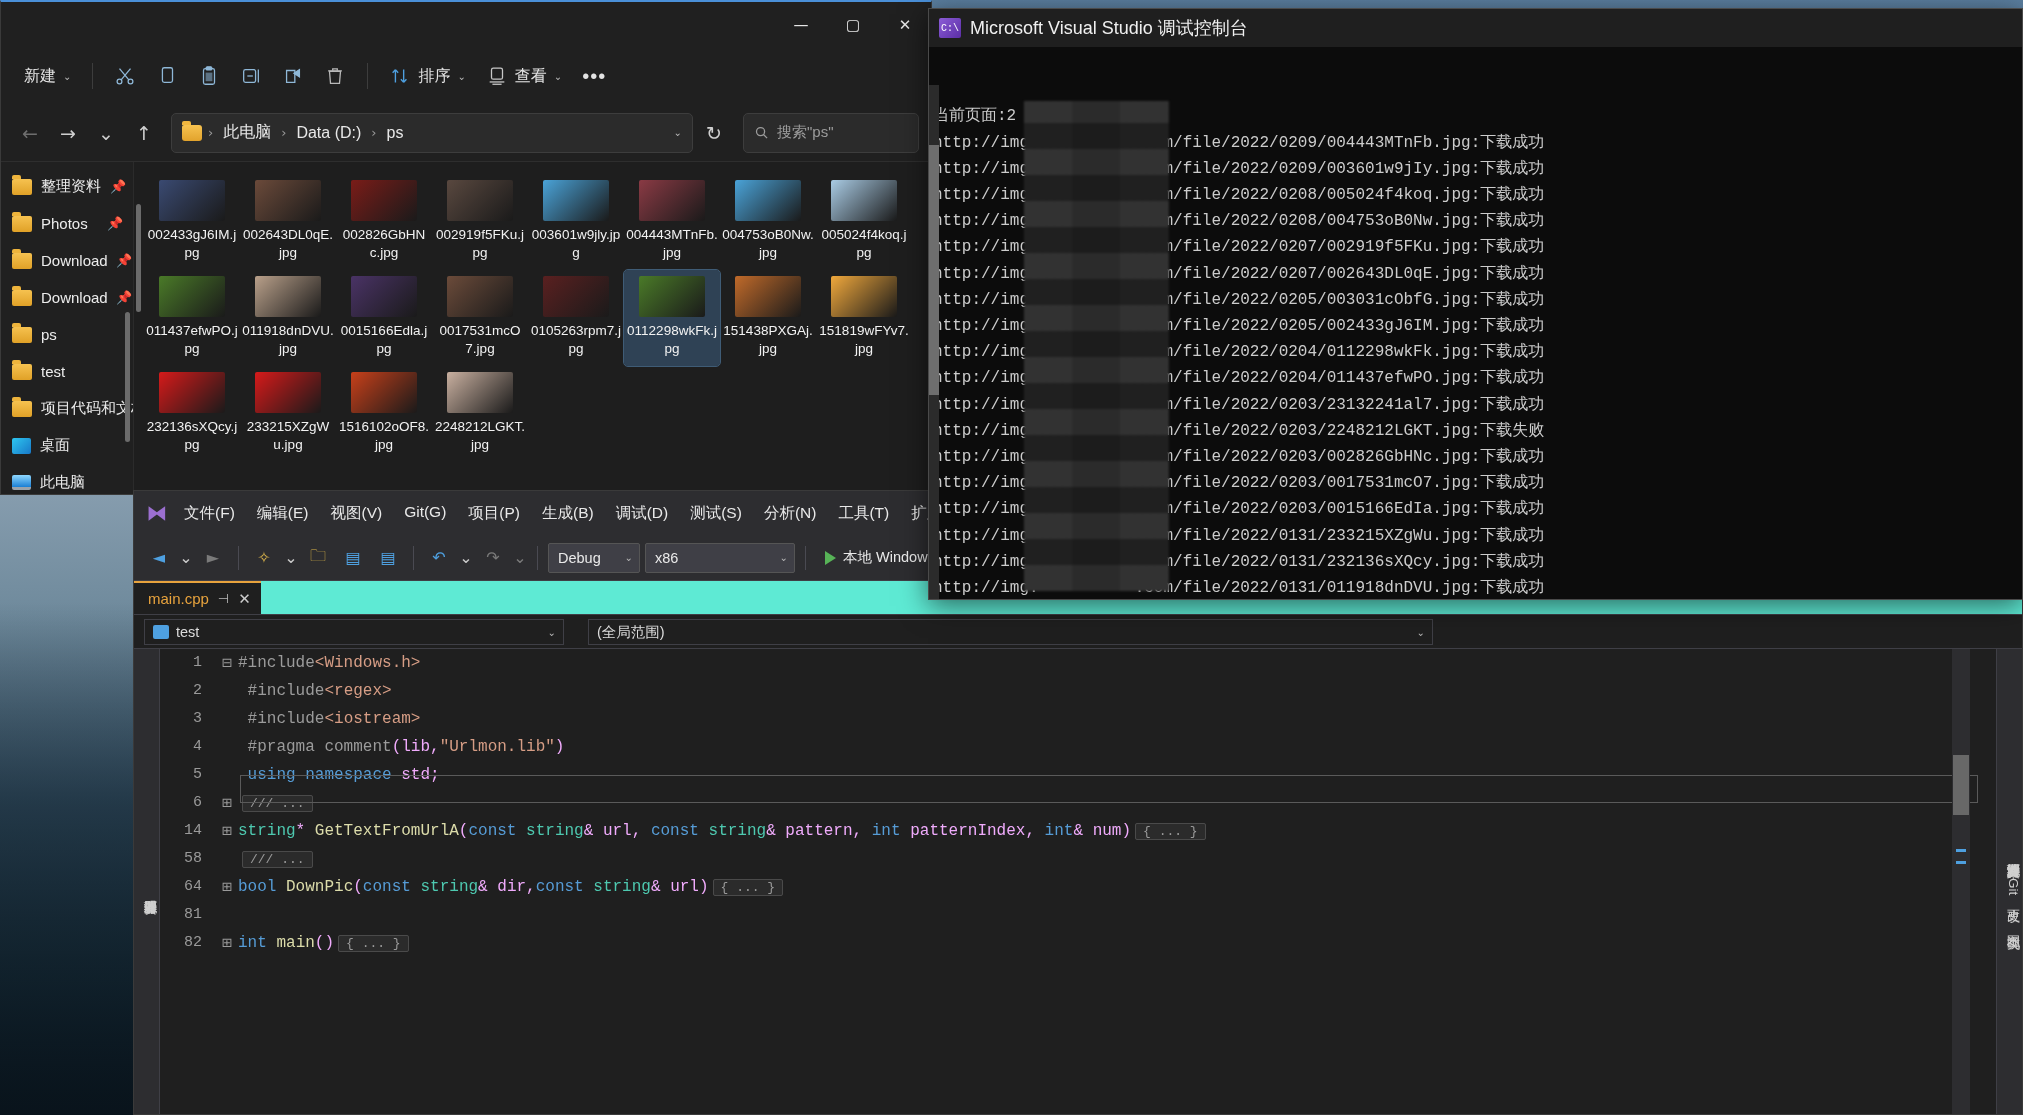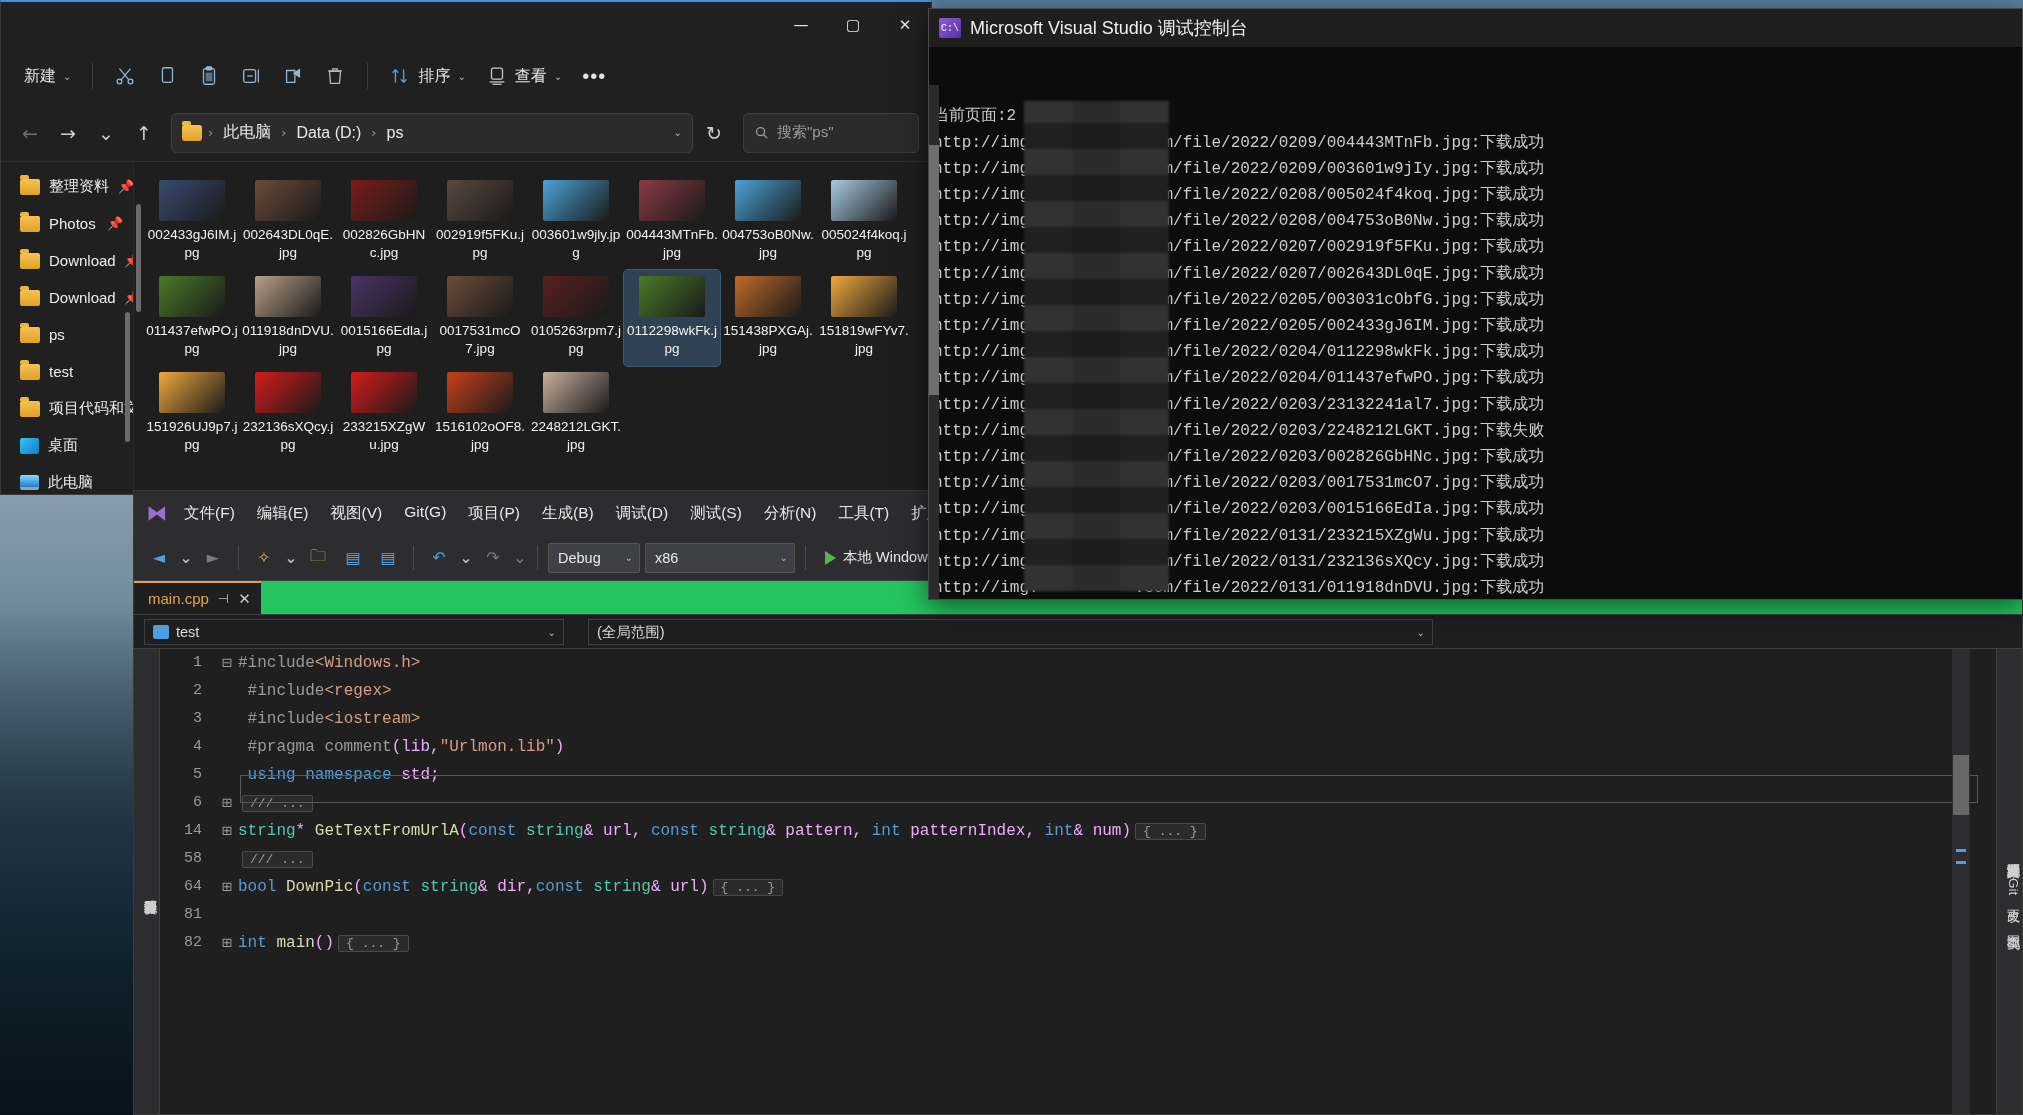--- a/index.html
+++ b/index.html
@@ -53,21 +53,21 @@
   .crumb-sep{ color:#9a9a9a; font-size:13px; font-family:"DejaVu Sans",sans-serif;}
   .folder-ico{ width:20px;height:16px;border-radius:2px 3px 3px 3px;
                background:linear-gradient(180deg,#f6c250,#e2a32c); position:relative;}
   .folder-ico:before{ content:""; position:absolute; top:-4px; left:0; width:9px;height:4px;
                       background:#f0b63f; border-radius:2px 2px 0 0;}
   #searchbox{ width:176px; height:40px; background:#2b2b2b; border:1px solid #3d3d3d;
               border-radius:5px; display:flex; align-items:center; gap:8px; padding:0 10px;
               margin-left:8px; color:#9c9c9c; font-size:15px;}
 
   #exp-body{ display:flex; height:381px; }
-  #exp-nav{ width:132px; padding:6px 0 0 8px; overflow:hidden; position:relative;}
+  #exp-nav{ width:132px; padding:6px 0 0 0; overflow:hidden; position:relative;}
   .nav-item{ height:37px; display:flex; align-items:center; gap:9px; padding:0 6px 0 8px;
              font-size:15px; color:#ececec; border-radius:4px; margin:0 3px;
              white-space:nowrap; }
   .pin{ margin-left:auto; color:#8e8e8e; font-size:13px; font-family:"DejaVu Sans",sans-serif;}
   .fi{ width:20px;height:16px;border-radius:2px;flex:0 0 auto;
        background:linear-gradient(180deg,#f6c250,#e0a127); position:relative;}
   .fi:before{ content:""; position:absolute; top:-4px; left:0; width:9px;height:4px;
               background:#eeb43c;border-radius:2px 2px 0 0;}
   .di{ width:19px;height:16px;flex:0 0 auto;border-radius:2px;
        background:linear-gradient(135deg,#2ec7f0,#1878c8);}
@@ -109,21 +109,21 @@
   .tbi.yellow{ color:#d8b24a; }
   .combo{ height:30px; background:#3f3f46; border:1px solid #555; border-radius:2px;
           display:flex; align-items:center; justify-content:space-between;
           padding:0 6px 0 9px; font-size:14.5px; color:#eaeaea; }
   .vs-sep{ width:1px;height:24px;background:#4a4a52;margin:0 5px;}
   #runbtn{ display:flex; align-items:center; gap:7px; padding:0 9px; height:30px;
            border-radius:3px; font-size:14.5px; color:#eaeaea;}
   .play{ width:0;height:0;border-left:11px solid #57b357;border-top:7px solid transparent;
          border-bottom:7px solid transparent;}
 
-  #vs-tabrow{ height:34px; display:flex; align-items:stretch; background:#22c55e;
+  #vs-tabrow{ height:34px; display:flex; align-items:stretch; background:#5eead4;
               border-bottom:1px solid #3f3f46;}
   #vs-tab{ display:flex; align-items:center; gap:9px; padding:0 10px 0 14px;
            background:#1f1f1f; color:#e8a33d; font-size:15px;
            border-top:2px solid #e8a33d; }
   .tab-pin{ color:#b9b9b9;font-size:13px;font-family:"DejaVu Sans",sans-serif;}
   .tab-x{ color:#cdcdcd;font-size:15px;font-family:"DejaVu Sans",sans-serif;}
 
   #vs-navbar{ height:34px; display:flex; align-items:stretch; background:#1f1f1f;
               border-bottom:1px solid #3f3f46; padding-left:10px;}
   .navcombo{ height:26px; margin-top:4px; background:#1f1f1f; border:1px solid #3f3f46;
@@ -398,24 +398,20 @@
           </div>
           <div class="tile">
             <div class="thumb" style="background: linear-gradient(135deg, rgb(192, 106, 42), rgb(26, 26, 26));"></div>
             <div class="tname">151438PXGAj.jpg</div>
           </div>
           <div class="tile">
             <div class="thumb" style="background: linear-gradient(135deg, rgb(240, 168, 60), rgb(26, 26, 26));"></div>
             <div class="tname">151819wFYv7.jpg</div>
           </div>
           <div class="tile">
-            <div class="thumb" style="background: linear-gradient(135deg, rgb(240, 168, 60), rgb(26, 26, 26));"></div>
-            <div class="tname">151926UJ9p7.jpg</div>
-          </div>
-          <div class="tile">
             <div class="thumb" style="background: linear-gradient(135deg, rgb(214, 26, 26), rgb(26, 26, 26));"></div>
             <div class="tname">232136sXQcy.jpg</div>
           </div>
           <div class="tile">
             <div class="thumb" style="background: linear-gradient(135deg, rgb(214, 26, 26), rgb(26, 26, 26));"></div>
             <div class="tname">233215XZgWu.jpg</div>
           </div>
           <div class="tile">
             <div class="thumb" style="background: linear-gradient(135deg, rgb(200, 64, 26), rgb(26, 26, 26));"></div>
             <div class="tname">1516102oOF8.jpg</div>

